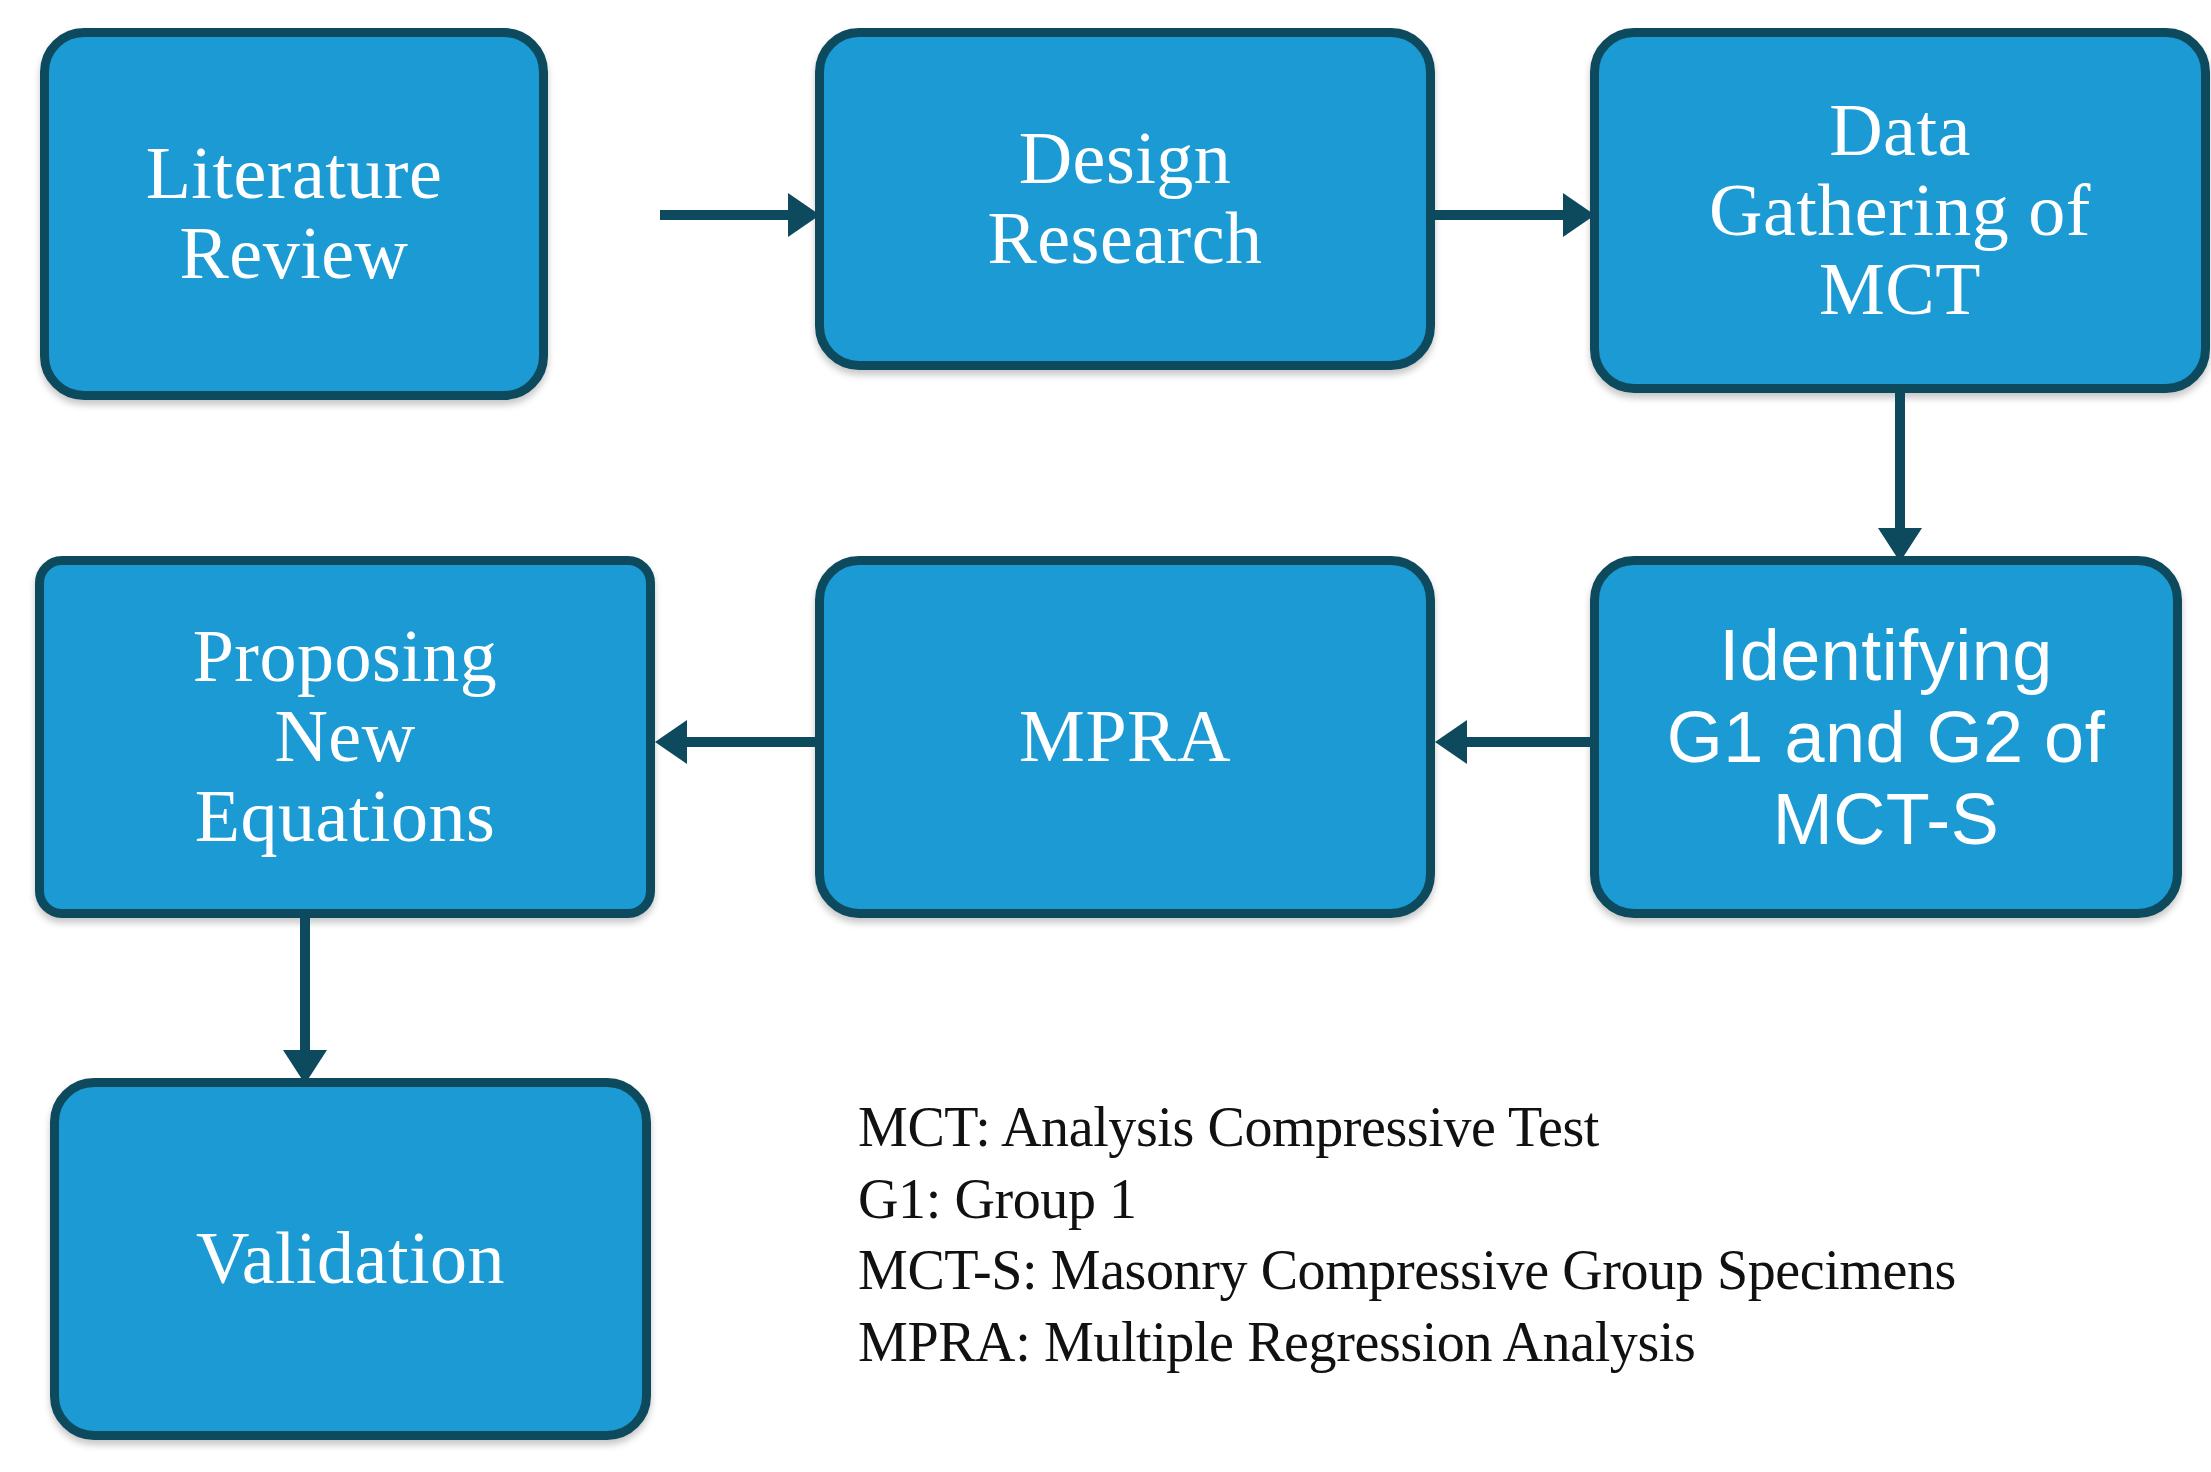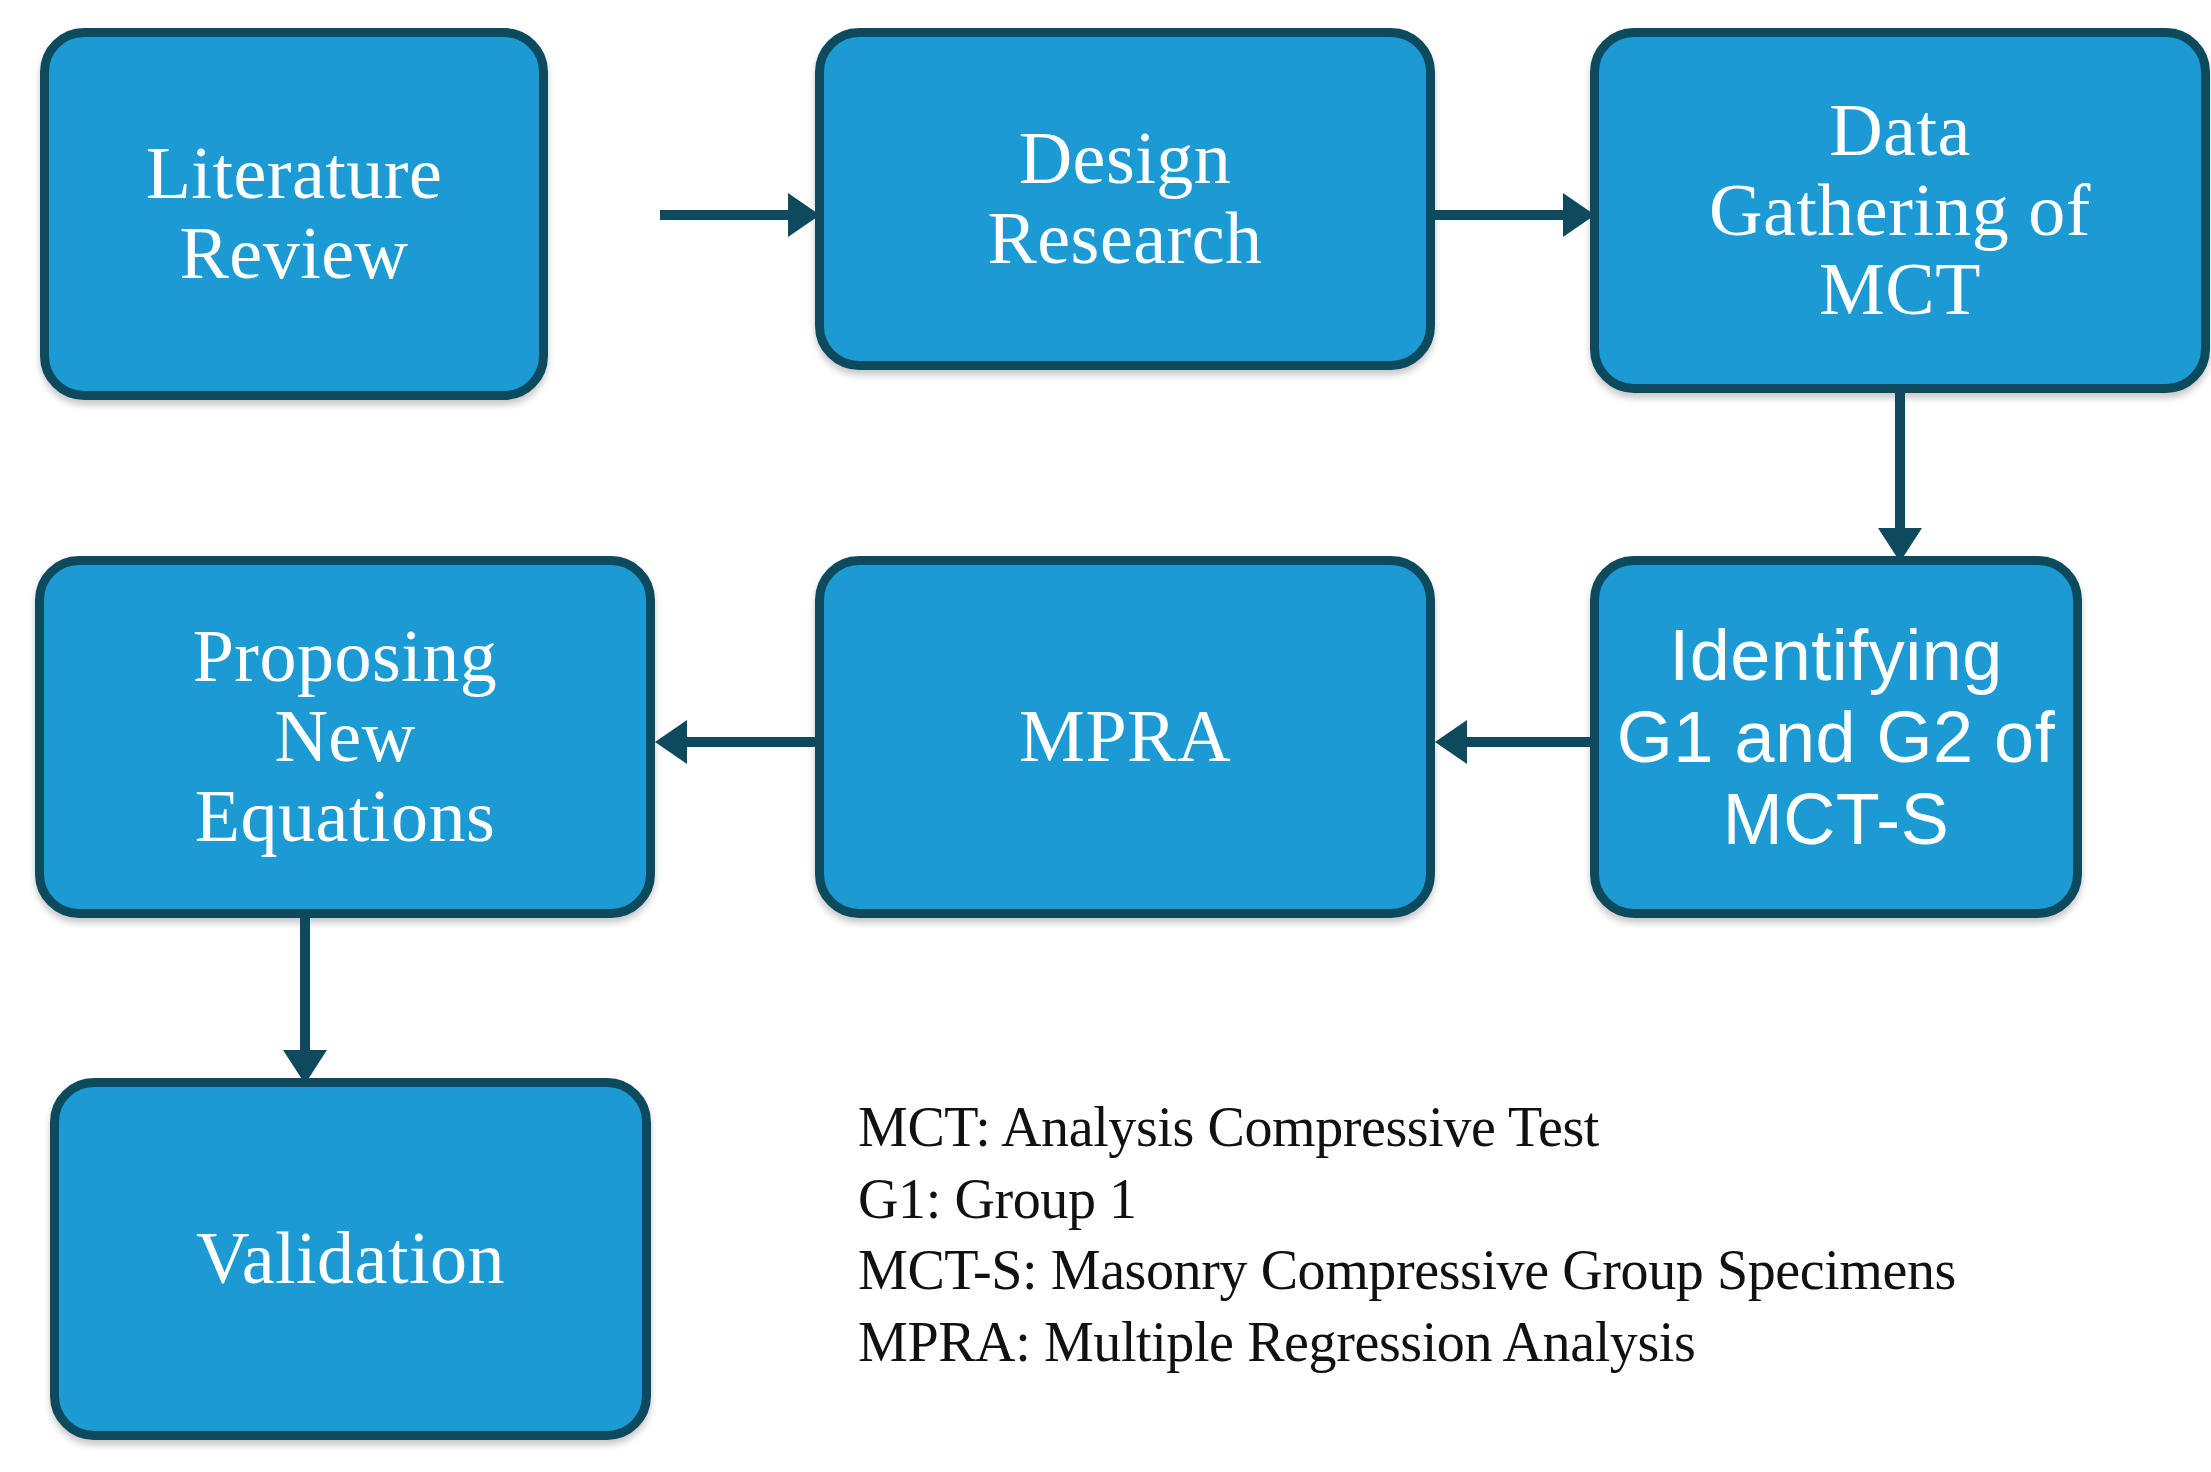--- a/index.html
+++ b/index.html
@@ -85,31 +85,31 @@
     <span class="label">Design
 Research</span>
   </div>
 
   <div class="node" style="left:1590px; top:28px; width:620px; height:365px;">
     <span class="label">Data
 Gathering of
 MCT</span>
   </div>
 
-  <div class="node" style="left:35px; top:556px; width:620px; height:362px;">
+  <div class="node" style="left:35px; top:556px; width:620px; height:362px;border-radius:27px;">
     <span class="label">Proposing
 New
 Equations</span>
   </div>
 
   <div class="node" style="left:815px; top:556px; width:620px; height:362px;">
     <span class="label">MPRA</span>
   </div>
 
-  <div class="node sans" style="left:1590px; top:556px; width:492px; height:362px;">
+  <div class="node sans" style="left:1590px; top:556px; width:592px; height:362px;">
     <span class="label">Identifying
 G1 and G2 of
 MCT-S</span>
   </div>
 
   <div class="node" style="left:50px; top:1078px; width:601px; height:362px;justify-content:center;">
     <span class="label">Validation</span>
   </div>
 
   <div class="conn" style="left:660px; top:185px; width:160px; height:60px;">

